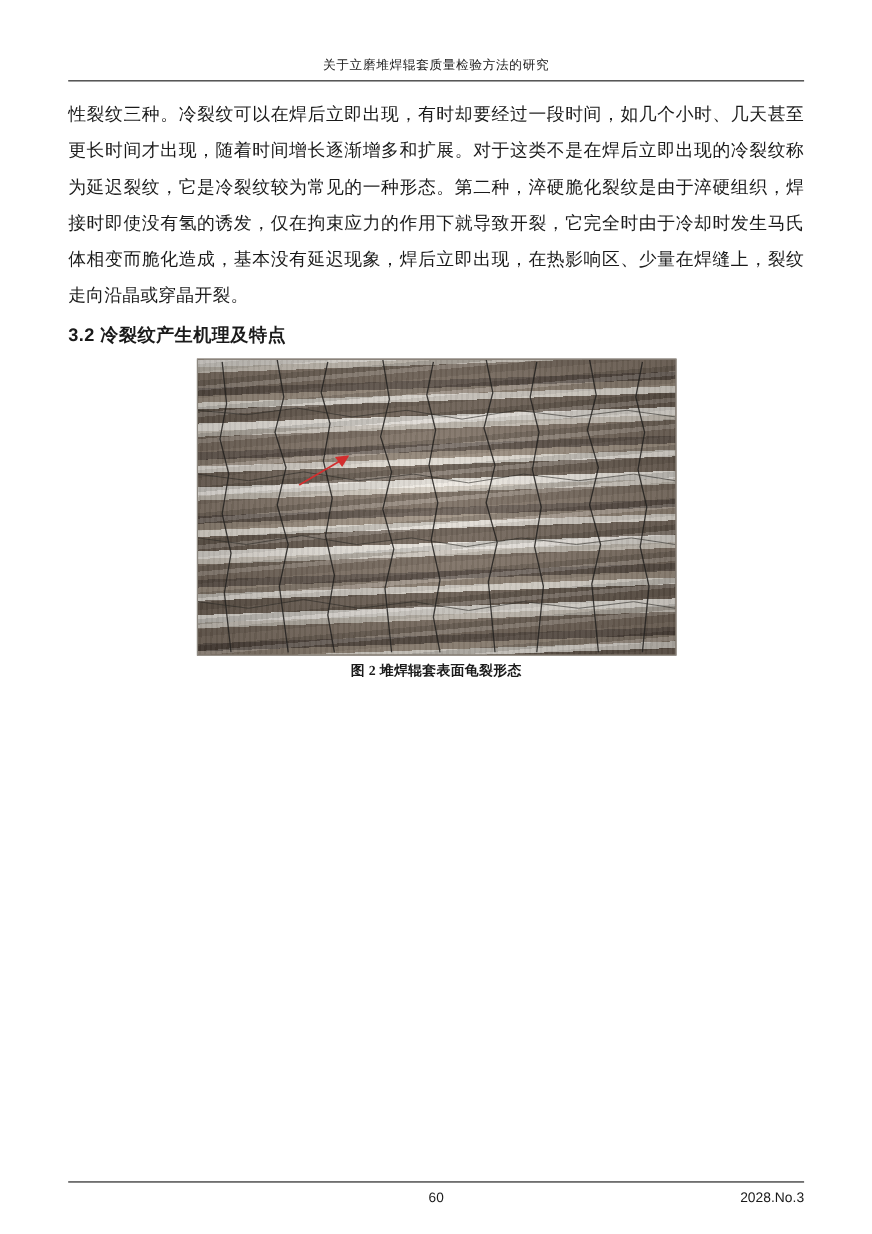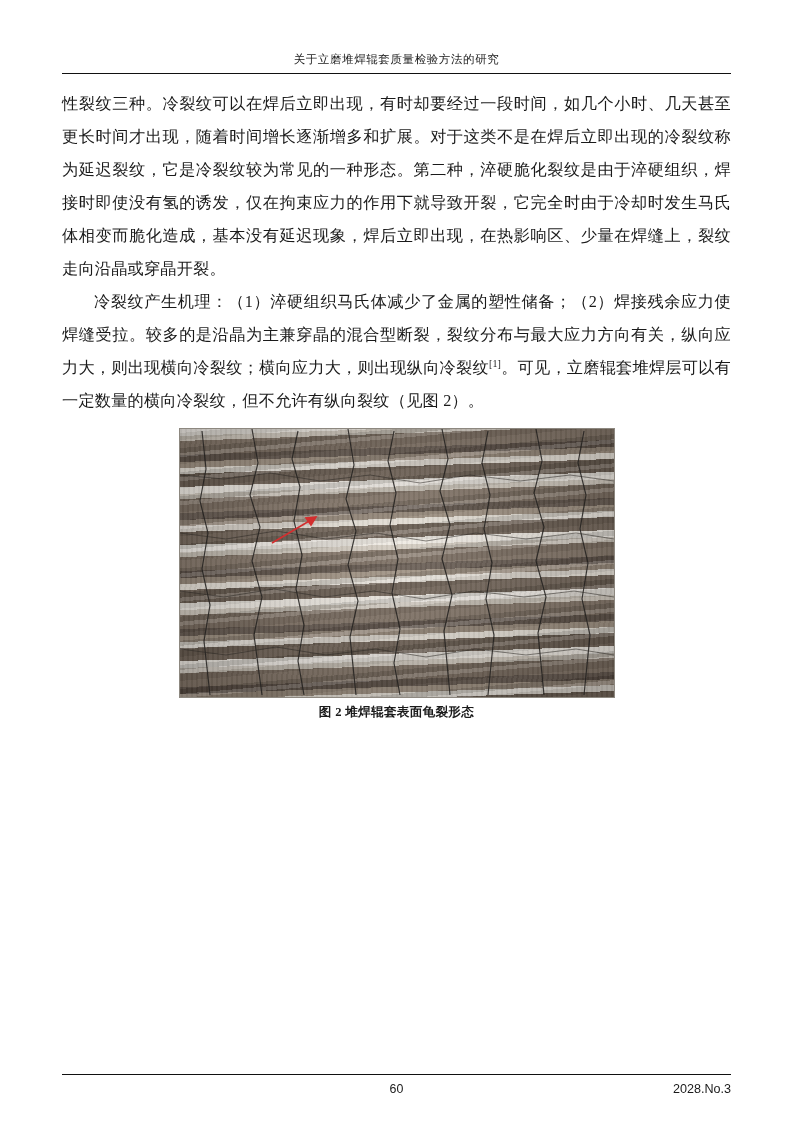--- a/index.html
+++ b/index.html
@@ -36,21 +36,21 @@
     border-top: 1.6px solid #111;
     margin: 0 0 14px 0;
   }
   
   .para {
     font-size: 16.2px;
     line-height: 33px;
     text-align: justify;
     text-justify: inter-ideograph;
     letter-spacing: 0.2px;
-    margin: 0 0 0 0;
+    margin: 12px 0 0 0;
   }
   .para.indent { text-indent: 32px; }
   .sup {
     font-size: 10px;
     vertical-align: super;
     line-height: 0;
   }
   h2.heading {
     font-family: "Liberation Sans", "DejaVu Sans", sans-serif;
     font-size: 16.5px;
@@ -163,22 +163,22 @@
 </head>
 <body>
 
 <div class="page">
 
   <div class="runhead">关于立磨堆焊辊套质量检验方法的研究</div>
   <div class="runhead-rule"></div>
 
   <p class="para">性裂纹三种。冷裂纹可以在焊后立即出现，有时却要经过一段时间，如几个小时、几天甚至更长时间才出现，随着时间增长逐渐增多和扩展。对于这类不是在焊后立即出现的冷裂纹称为延迟裂纹，它是冷裂纹较为常见的一种形态。第二种，淬硬脆化裂纹是由于淬硬组织，焊接时即使没有氢的诱发，仅在拘束应力的作用下就导致开裂，它完全时由于冷却时发生马氏体相变而脆化造成，基本没有延迟现象，焊后立即出现，在热影响区、少量在焊缝上，裂纹走向沿晶或穿晶开裂。</p>
 
-
-  <p class="para indent"><span>冷裂纹产生机理：（1）淬硬组织马氏体减少了金属的塑性储备；（2）焊接残余应力使焊缝受拉。较多的是沿晶为主兼穿晶的混合型断裂，裂纹分布与最大应力方向有关，纵向应力大，则出现横向冷裂纹；横向应力大，则出现纵向冷裂纹</span><span class="sup">[1]</span><span>。可见，立磨辊套堆焊层可以有一定数量的横向冷裂纹，但不允许有纵向裂纹（见图 2）。</span></p>
+  <h2 class="heading">3.2 冷裂纹产生机理及特点</h2>
+
 
   <div class="figure-wrap">
     <div class="figure-img">
       <div class="bands"></div>
       <div class="bands2"></div>
       <div class="speckle"></div>
       <div class="vign"></div>
       <svg class="cracks" viewBox="0 0 434 268" preserveAspectRatio="none">
         <g stroke="#23211f" stroke-width="1.2" fill="none" opacity="0.85">
           <path d="M22 2 L26 40 L20 72 L28 104 L22 140 L30 176 L24 212 L30 266"></path>

